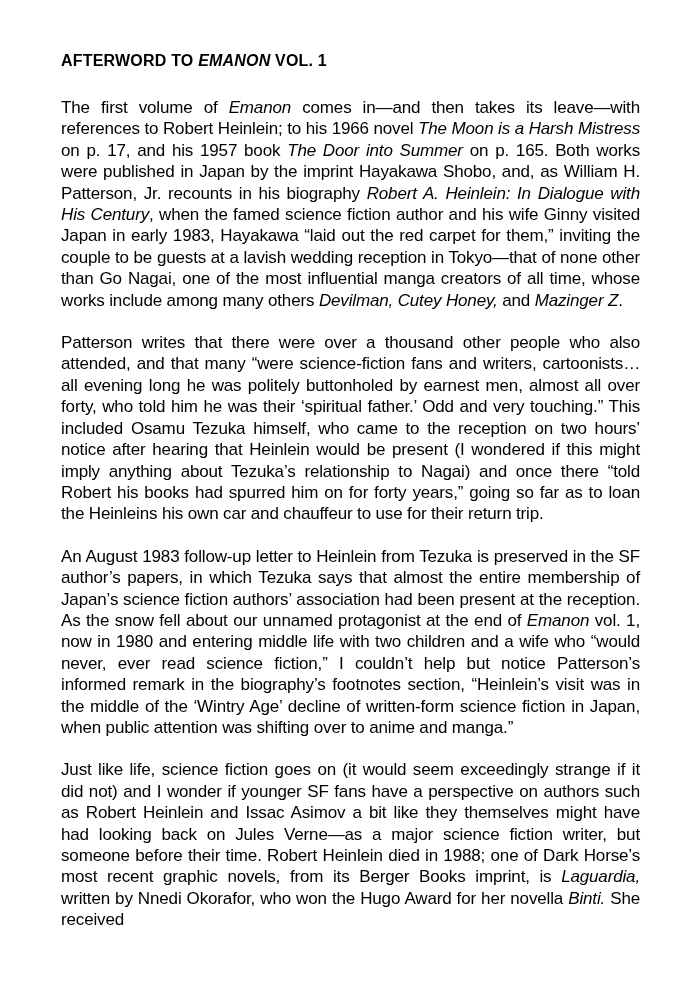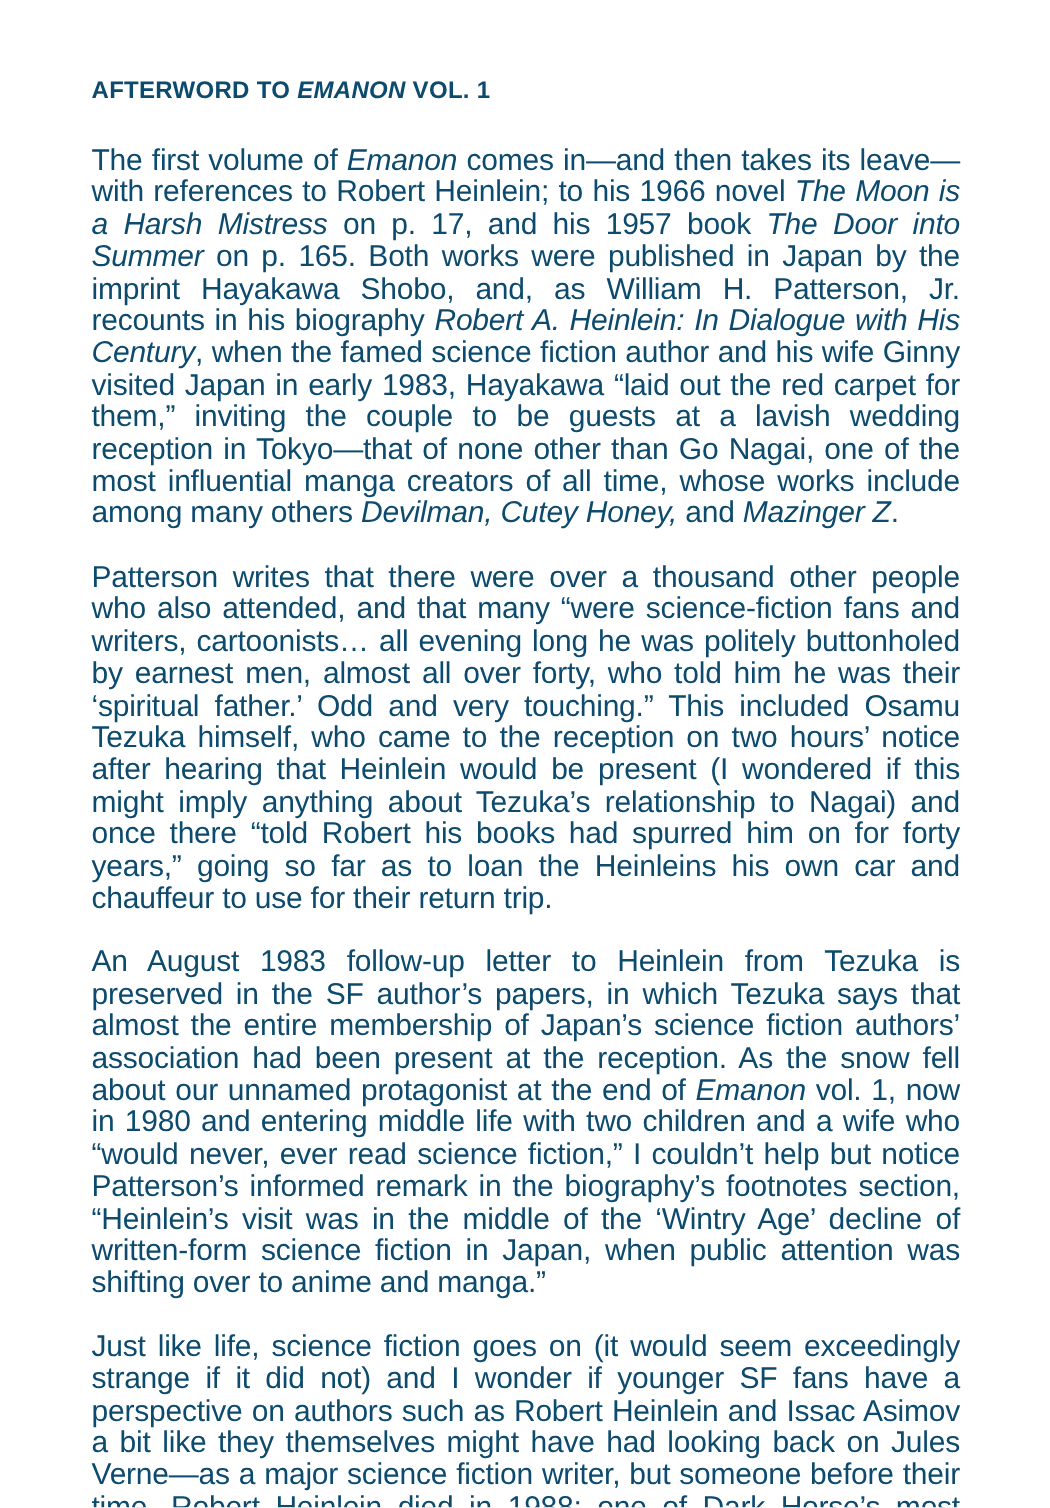--- a/index.html
+++ b/index.html
@@ -8,34 +8,34 @@
     background: #ffffff;
   }
   .page {
     position: relative;
     box-sizing: border-box;
     width: 700px;
     height: 1005px;
     background: #ffffff;
     padding: 52px 60px 16px 61px;
     font-family: "Liberation Sans", sans-serif;
-    color: #0c4a6e;
+    color: #000000;
     overflow: hidden;
   }
   .title {
     font-size: 16px;
     font-weight: bold;
     letter-spacing: 0.2px;
     margin: 0 0 27px 0;
   }
   .title .italic {
     font-style: italic;
   }
   .body-text .para {
-    font-size: 20px;
+    font-size: 17px;
     line-height: 21.4px;
     text-align: justify;
     letter-spacing: -0.15px;
     margin: 0 0 21px 0;
   }
   .italic {
     font-style: italic;
   }
 </style>
 </head>

